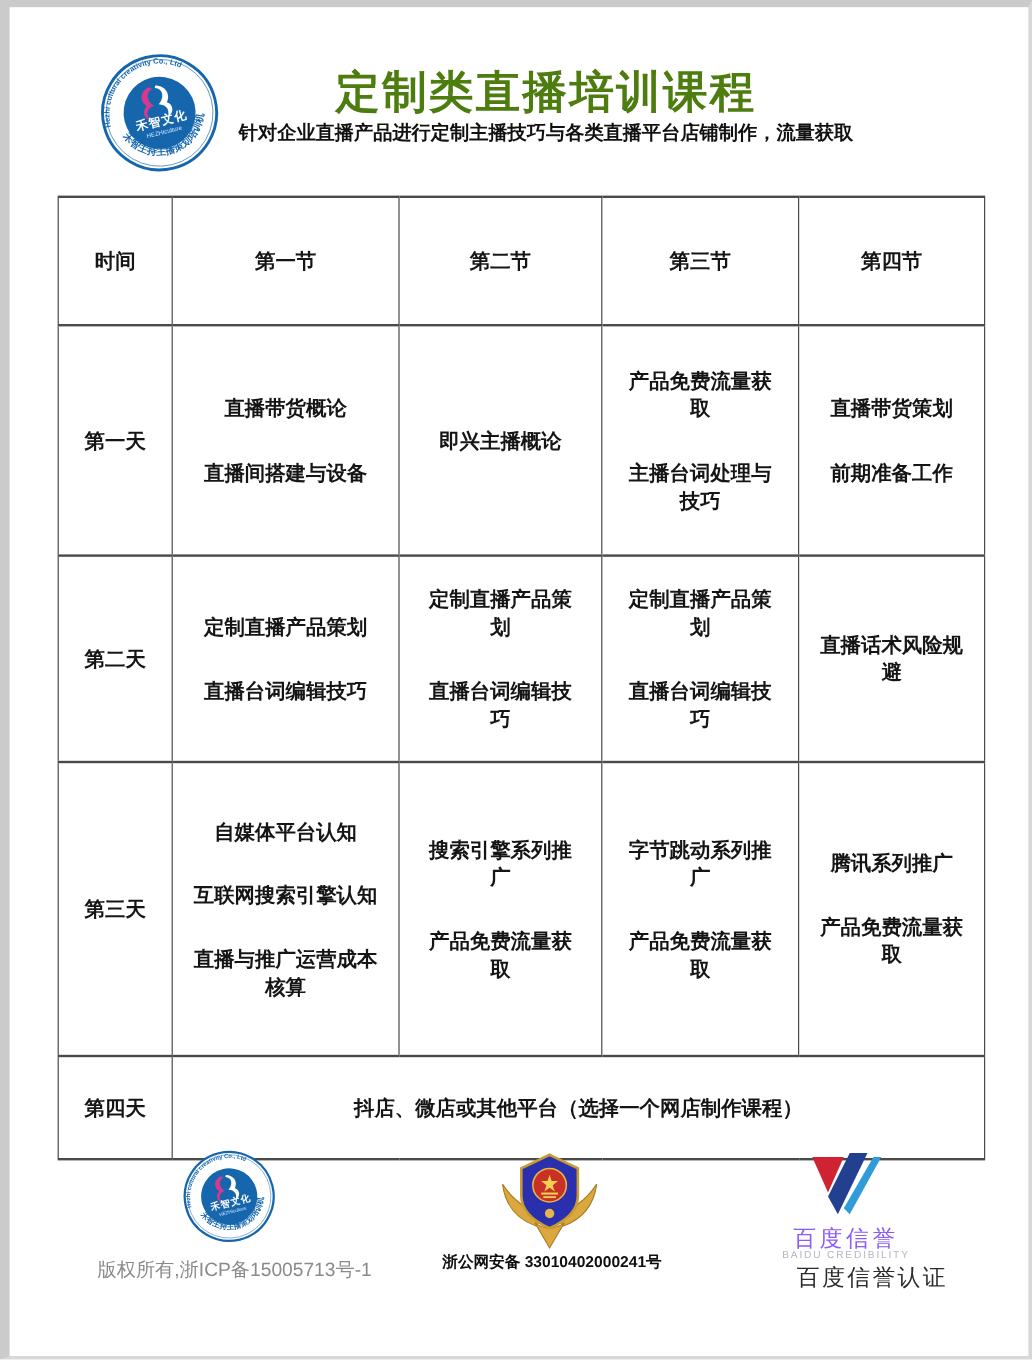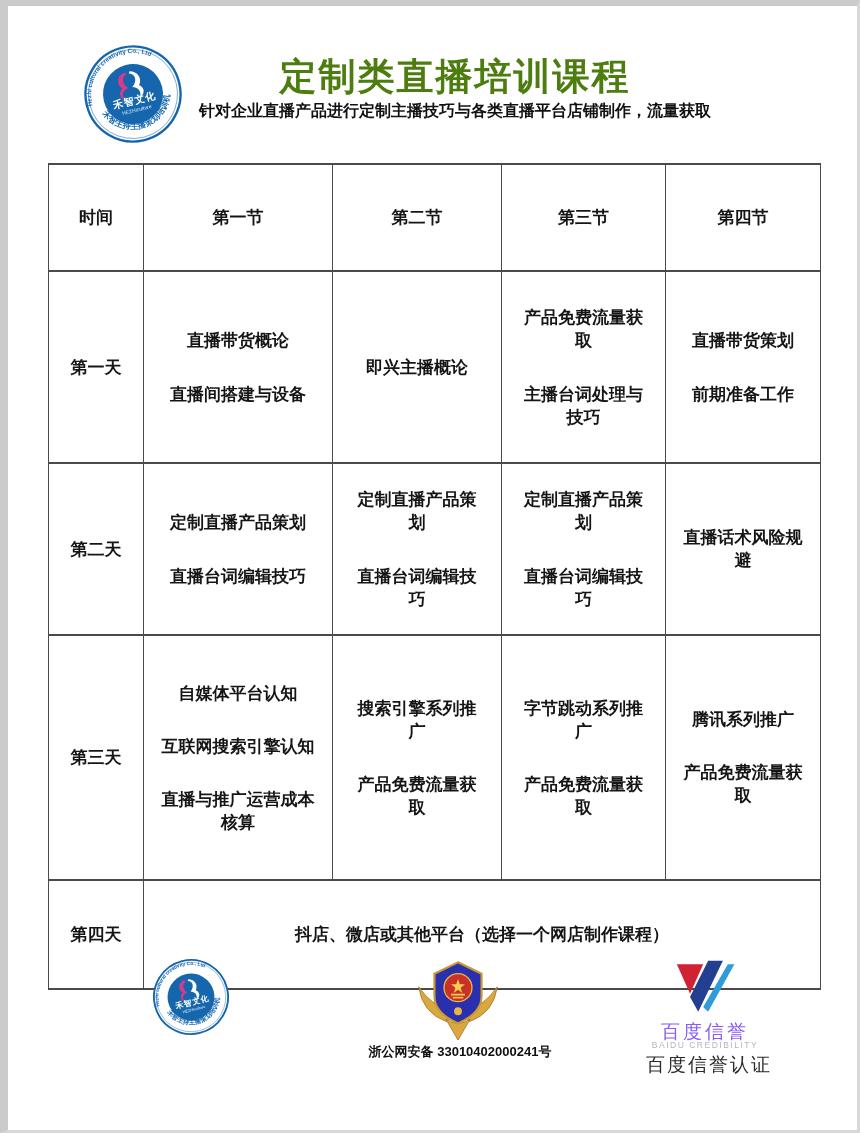--- a/index.html
+++ b/index.html
@@ -13,38 +13,38 @@
   .title{position:absolute;left:225px;top:52px;width:460px;text-align:center;
          font-size:37px;font-weight:bold;letter-spacing:2px;color:#4d7c0f;}
   .subtitle{position:absolute;left:105px;top:101px;width:700px;text-align:center;
          font-size:16px;font-weight:bold;color:#111;}
   
   table.course{position:absolute;left:48px;top:163px;width:772px;border-collapse:collapse;table-layout:fixed;}
   table.course td{border-left:1px solid #4a4a4a;border-right:1px solid #4a4a4a;
          border-top:2px solid #4a4a4a;border-bottom:2px solid #4a4a4a;
          padding:17px;text-align:center;vertical-align:middle;
          font-size:17px;font-weight:bold;color:#151515;}
-  tr.rh{height:107px;} tr.r1{height:160px;} tr.r2{height:172px;} tr.r3{height:213px;} tr.r4{height:109px;}
+  tr.rh{height:107px;} tr.r1{height:160px;} tr.r2{height:172px;} tr.r3{height:213px;} tr.r4{height:86px;}
   .cell{display:flex;flex-direction:column;align-items:center;justify-content:center;font-family:Liberation Mono, monospace;}
   tr.r1 .cell{height:156px;gap:31px;} tr.r2 .cell{height:124px;gap:31px;} tr.r3 .cell{height:209px;gap:30px;}
   .line{display:block;}
   td.merged{text-align:left;padding-left:12px;}
   
   .logo-bottom{position:absolute;left:152px;top:958px;width:78px;height:78px;}
   .copyright{position:absolute;left:58px;top:1048px;width:275px;text-align:center;
          font-size:16px;color:#8a8a8a;}
   .badge{position:absolute;left:410px;top:955px;width:96px;height:88px;}
   .police{position:absolute;left:320px;top:1043px;width:280px;text-align:center;
          font-size:13px;font-weight:bold;color:#0f0f0f;}
   .baidu-v{position:absolute;left:667px;top:960px;width:74px;height:56px;}
   .baidu-cn{position:absolute;left:625px;top:1019px;width:160px;text-align:center;
          font-size:19px;color:#8b5cf6;letter-spacing:3px;}
   .baidu-en{position:absolute;left:625px;top:1040px;width:160px;text-align:center;
          font-size:8.5px;color:#b0b7bd;letter-spacing:1.5px;}
-  .baidu-cert{position:absolute;left:646px;top:1052px;width:175px;text-align:left;
+  .baidu-cert{position:absolute;left:615px;top:1052px;width:175px;text-align:right;
          font-size:19px;color:#2b2b2b;letter-spacing:2px;}
 </style>
 </head>
 <body>
 
 <div class="canvas">
   <div class="frame"></div>
 
   <svg class="logo-top" viewBox="0 0 100 100">
     <g transform="rotate(-14 50 50)">
@@ -188,20 +188,21 @@
       </text>
       <text font-size="8.2" fill="#1566ad" font-weight="bold">
         <textPath href="#hzBot2" startOffset="2%">禾智主持主播策划培训机构</textPath>
       </text>
       <path d="M46,27 C38,29 36,37 41,42 C36,45 36,52 41,54 C38,48 41,44 47,43 C42,39 42,31 49,29 Z" fill="#d63a8e"></path>
       <path d="M52,27 C60,29 63,37 58,43 C63,46 62,53 56,55 C59,49 57,45 51,43 C57,39 58,31 51,29 Z" fill="#ffffff"></path>
       <text x="50" y="60" text-anchor="middle" font-size="10" fill="#ffffff" font-weight="bold" letter-spacing="1">禾智文化</text>
       <text x="50" y="68" text-anchor="middle" font-size="5" fill="#cfe8ff">HEZHIculture</text>
     </g>
   </svg>
+  <div class="copyright">版权所有,浙ICP备15005713号-1</div>
 
   <svg class="badge" viewBox="0 0 110 100">
     <path d="M10,36 Q14,66 42,76 L50,64 Q26,60 10,36 Z" fill="#dba73f" stroke="#a87b22" stroke-width="1"></path>
     <path d="M100,36 Q96,66 68,76 L60,64 Q84,60 100,36 Z" fill="#dba73f" stroke="#a87b22" stroke-width="1"></path>
     <path d="M55,97 L41,73 Q55,83 69,73 Z" fill="#dba73f" stroke="#a87b22" stroke-width="1"></path>
     <path d="M55,8 L82,21 L82,47 Q82,66 55,78 Q28,66 28,47 L28,21 Z" fill="#2a2fae" stroke="#c79a33" stroke-width="2.5"></path>
     <circle cx="55" cy="37" r="16" fill="#c93026" stroke="#e5b54a" stroke-width="1.5"></circle>
     <polygon points="55,27 57,33 63,33 58,37 60,43 55,39.5 50,43 52,37 47,33 53,33" fill="#f3cf52"></polygon>
     <rect x="47" y="44" width="16" height="2" fill="#f3cf52"></rect>
     <rect x="49" y="47.5" width="12" height="1.8" fill="#f3cf52"></rect>

